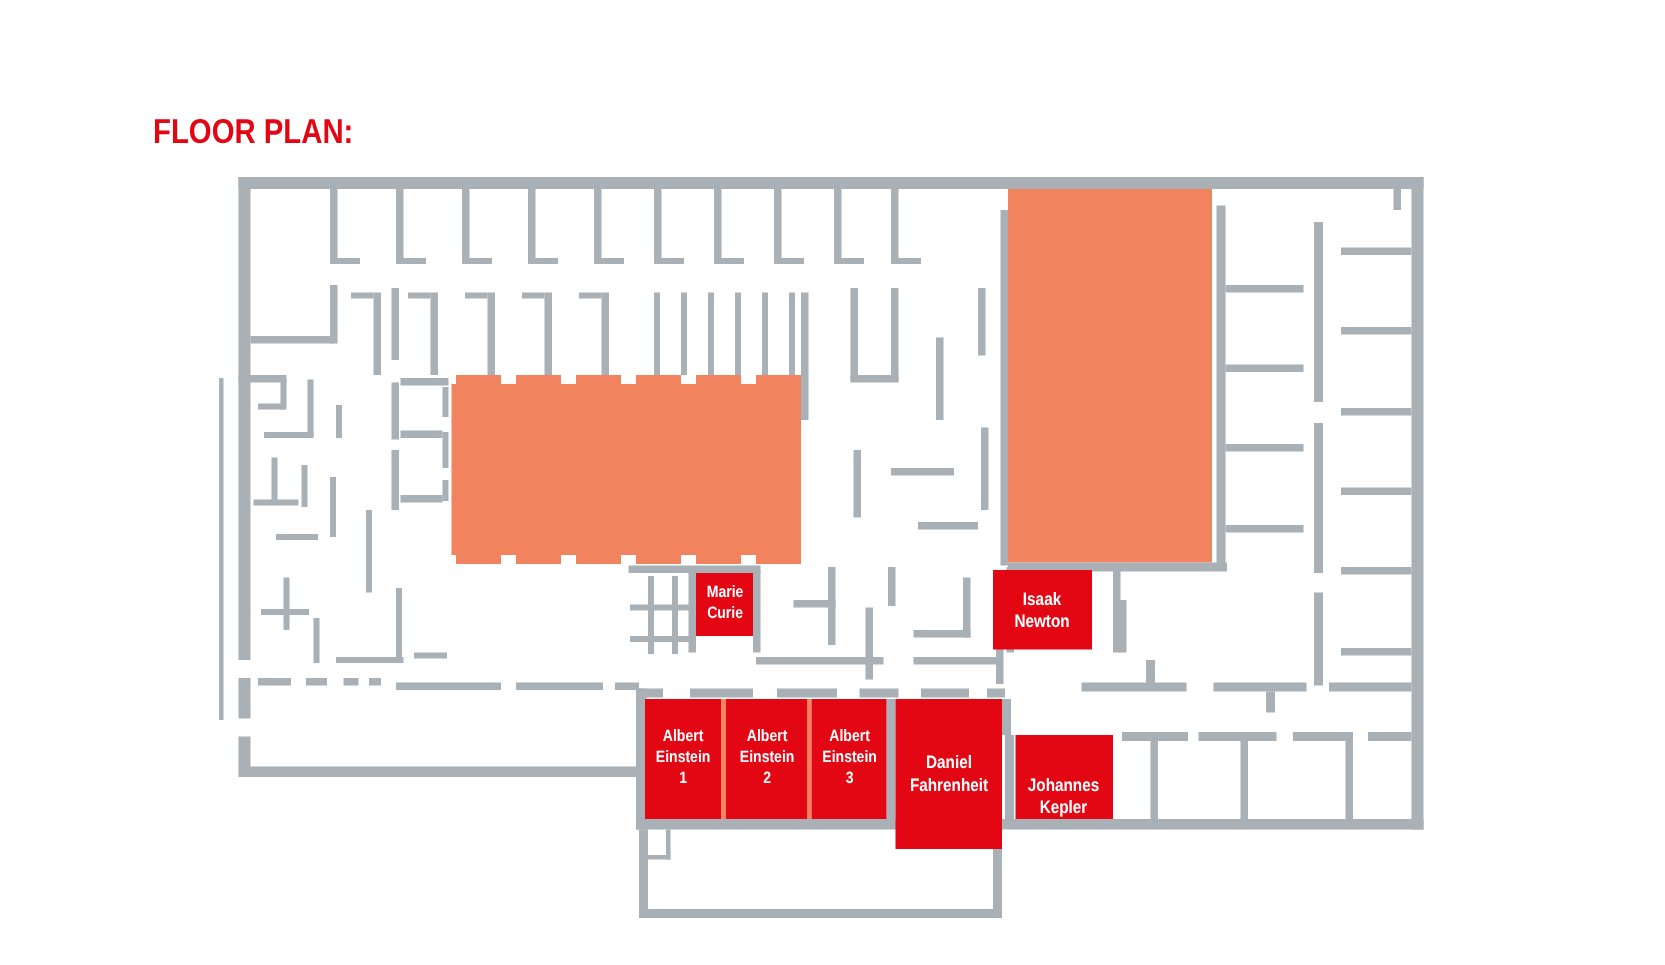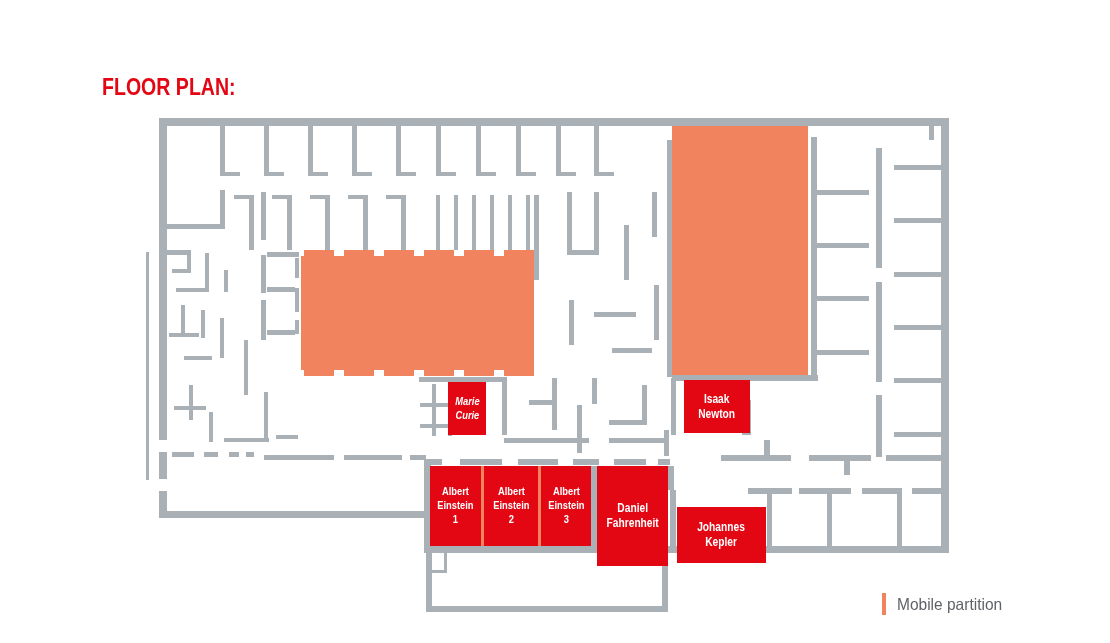--- a/index.html
+++ b/index.html
@@ -231,26 +231,26 @@
       <rect x="724" y="488" width="44" height="6"></rect>
         <rect x="775" y="488" width="52" height="6"></rect>
       <rect x="838" y="488" width="40" height="6"></rect>
         <rect x="888" y="488" width="29" height="6"></rect>
       <rect x="743" y="494" width="5" height="52"></rect>
         <rect x="803" y="494" width="5" height="52"></rect>
       <rect x="873" y="494" width="5" height="52"></rect>
     </g>
   </svg>
 
-  <div class="room fs11" style="left:424px;top:382px;width:38px;height:53px;font-style:italic;">
+  <div class="room fs11" style="left:440px;top:382px;width:38px;height:42px;">
     <span>Marie
 Curie</span>
   </div>
 
-  <div class="room fs12" style="left:660px;top:380px;width:66px;height:53px;">
+  <div class="room fs12" style="left:638px;top:380px;width:66px;height:53px;">
     <span>Isaak
 Newton</span>
   </div>
 
   <div class="room fs11" style="left:406px;top:466px;width:51px;height:80px;">
     <span>Albert
 Einstein
 1</span>
   </div>
 
@@ -268,23 +268,19 @@
     <span>Albert
 Einstein
 3</span>
   </div>
 
   <div class="room fs12" style="left:573px;top:466px;width:71px;height:100px;">
     <span>Daniel
 Fahrenheit</span>
   </div>
 
-  <div class="room fs12" style="left:653px;top:507px;width:89px;height:56px;">
+  <div class="room fs12" style="left:653px;top:490px;width:65px;height:56px;align-items:flex-end;">
     <span>Johannes
 Kepler</span>
   </div>
 
-  <div class="legend">
-    <div class="legend-bar"></div>
-    <div class="legend-label">Mobile partition</div>
-  </div>
 
 </div>
 
 </body></html>

